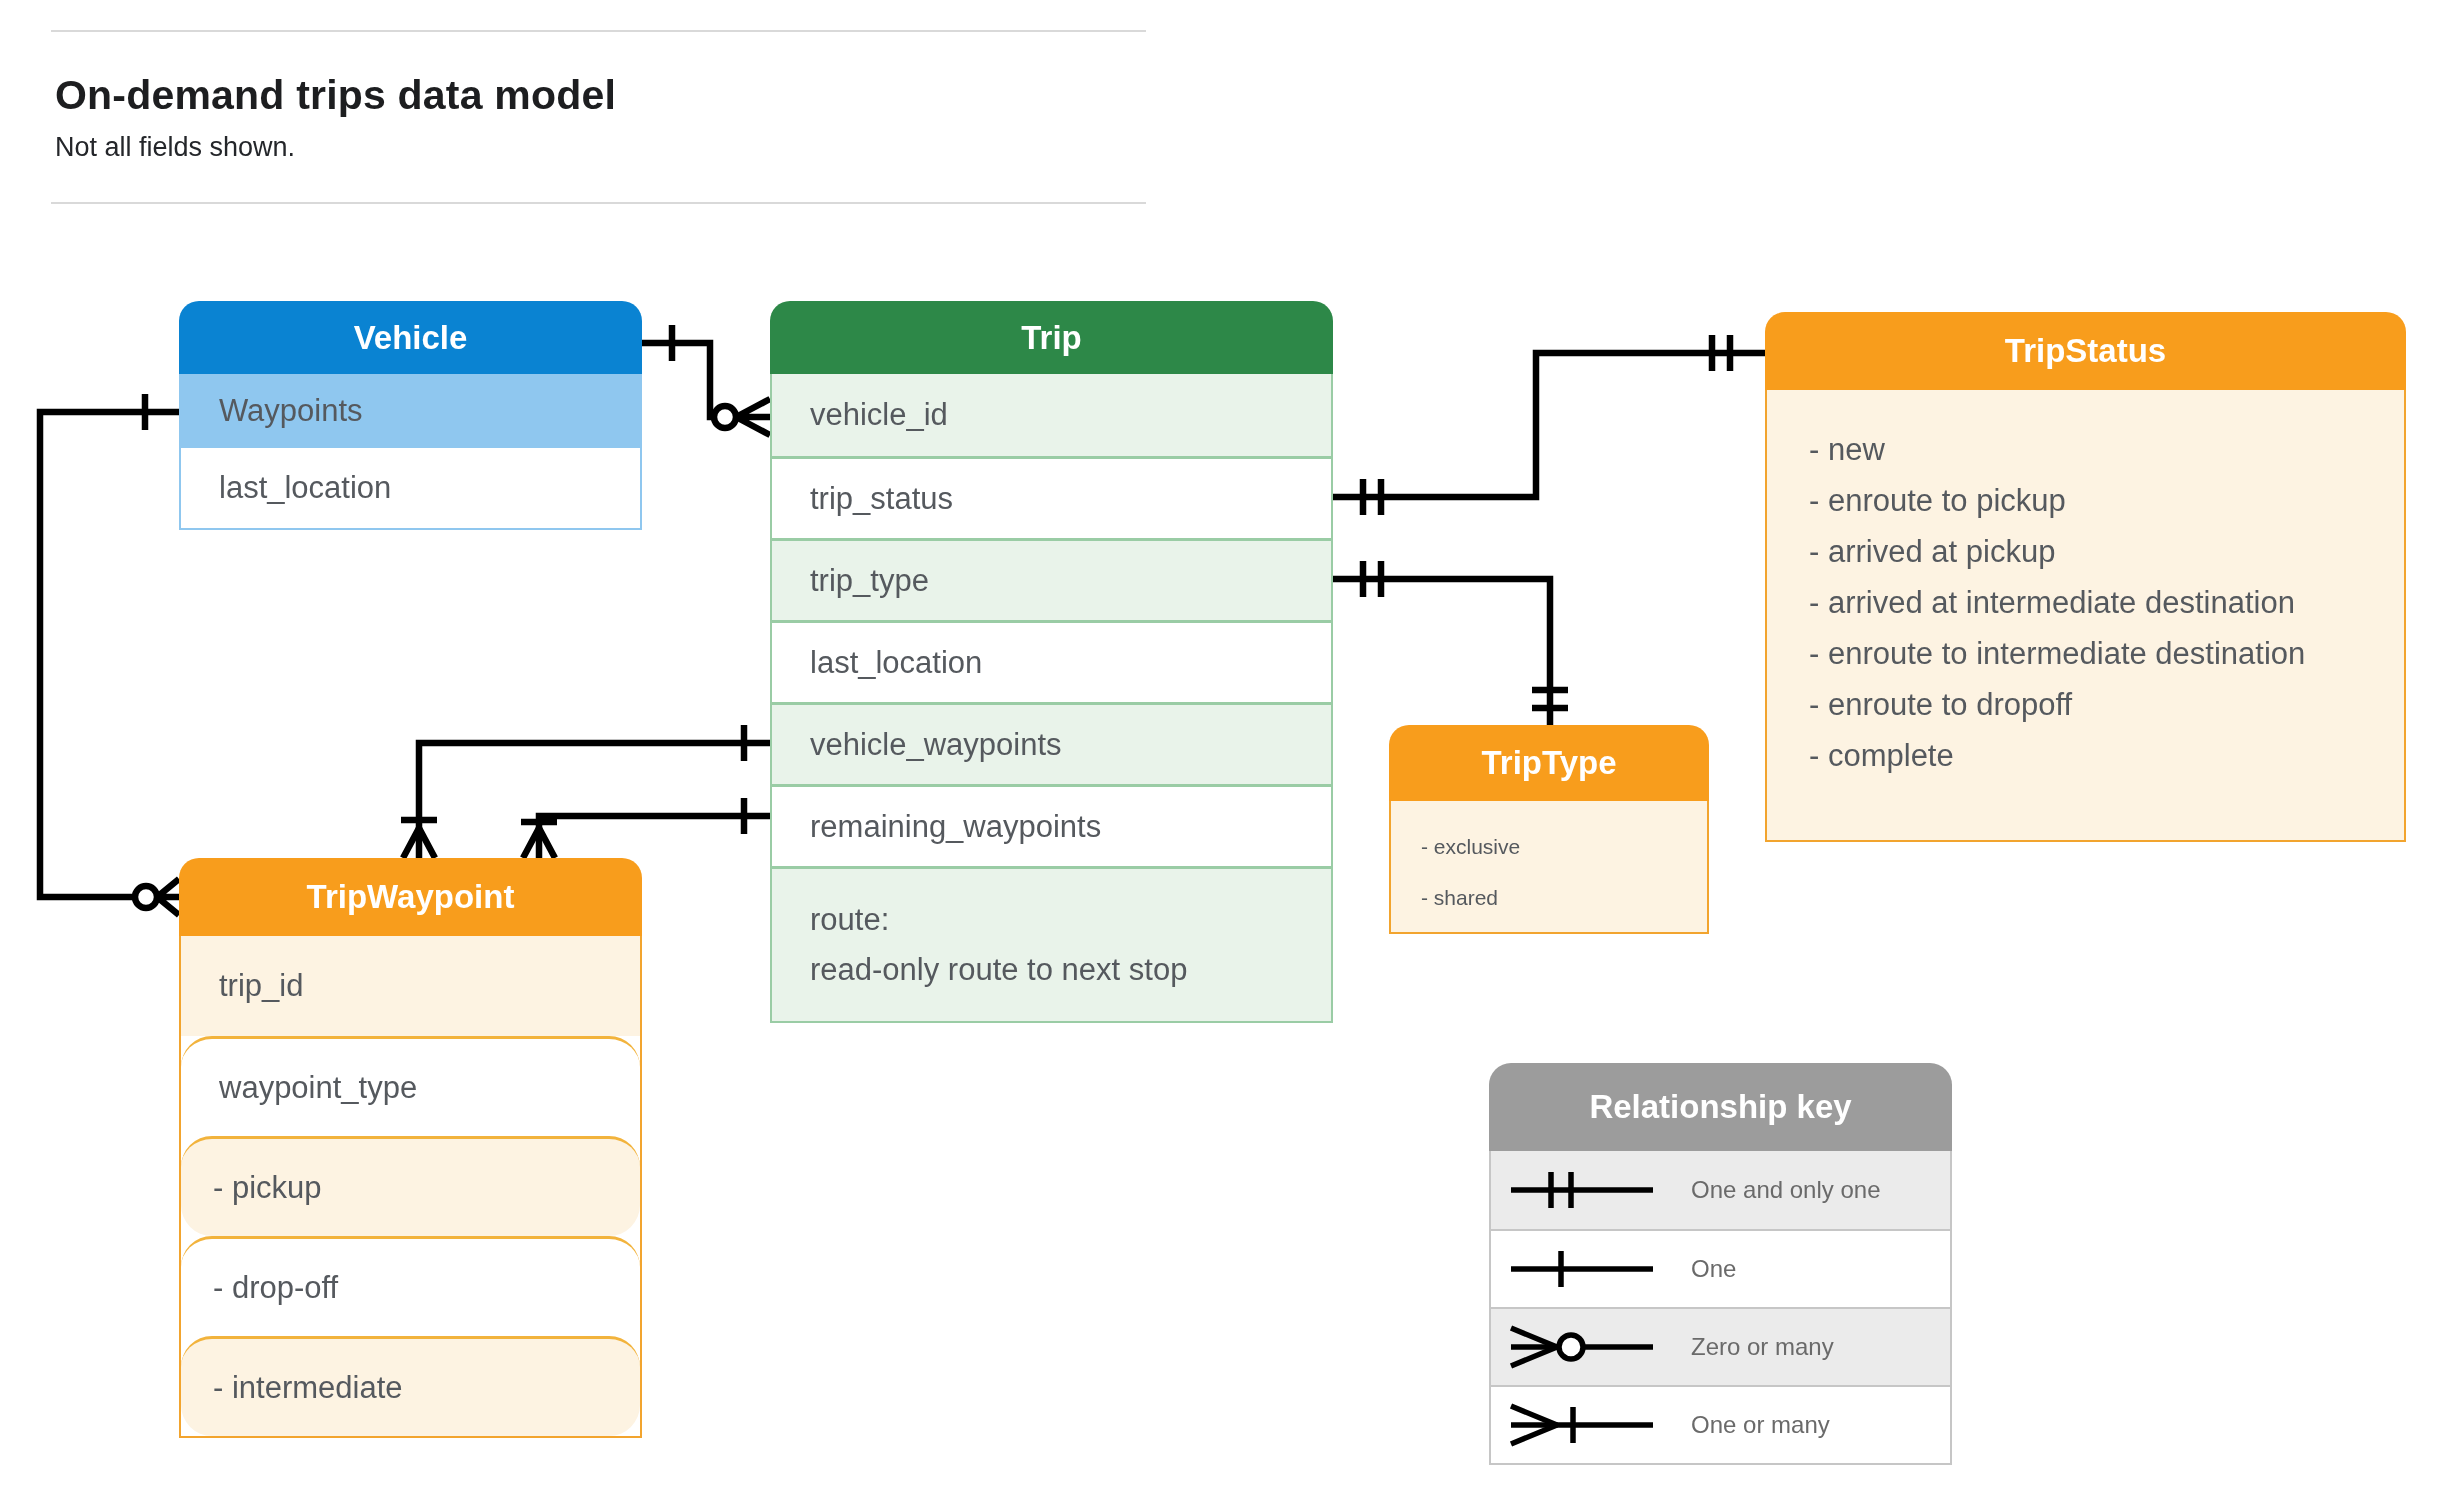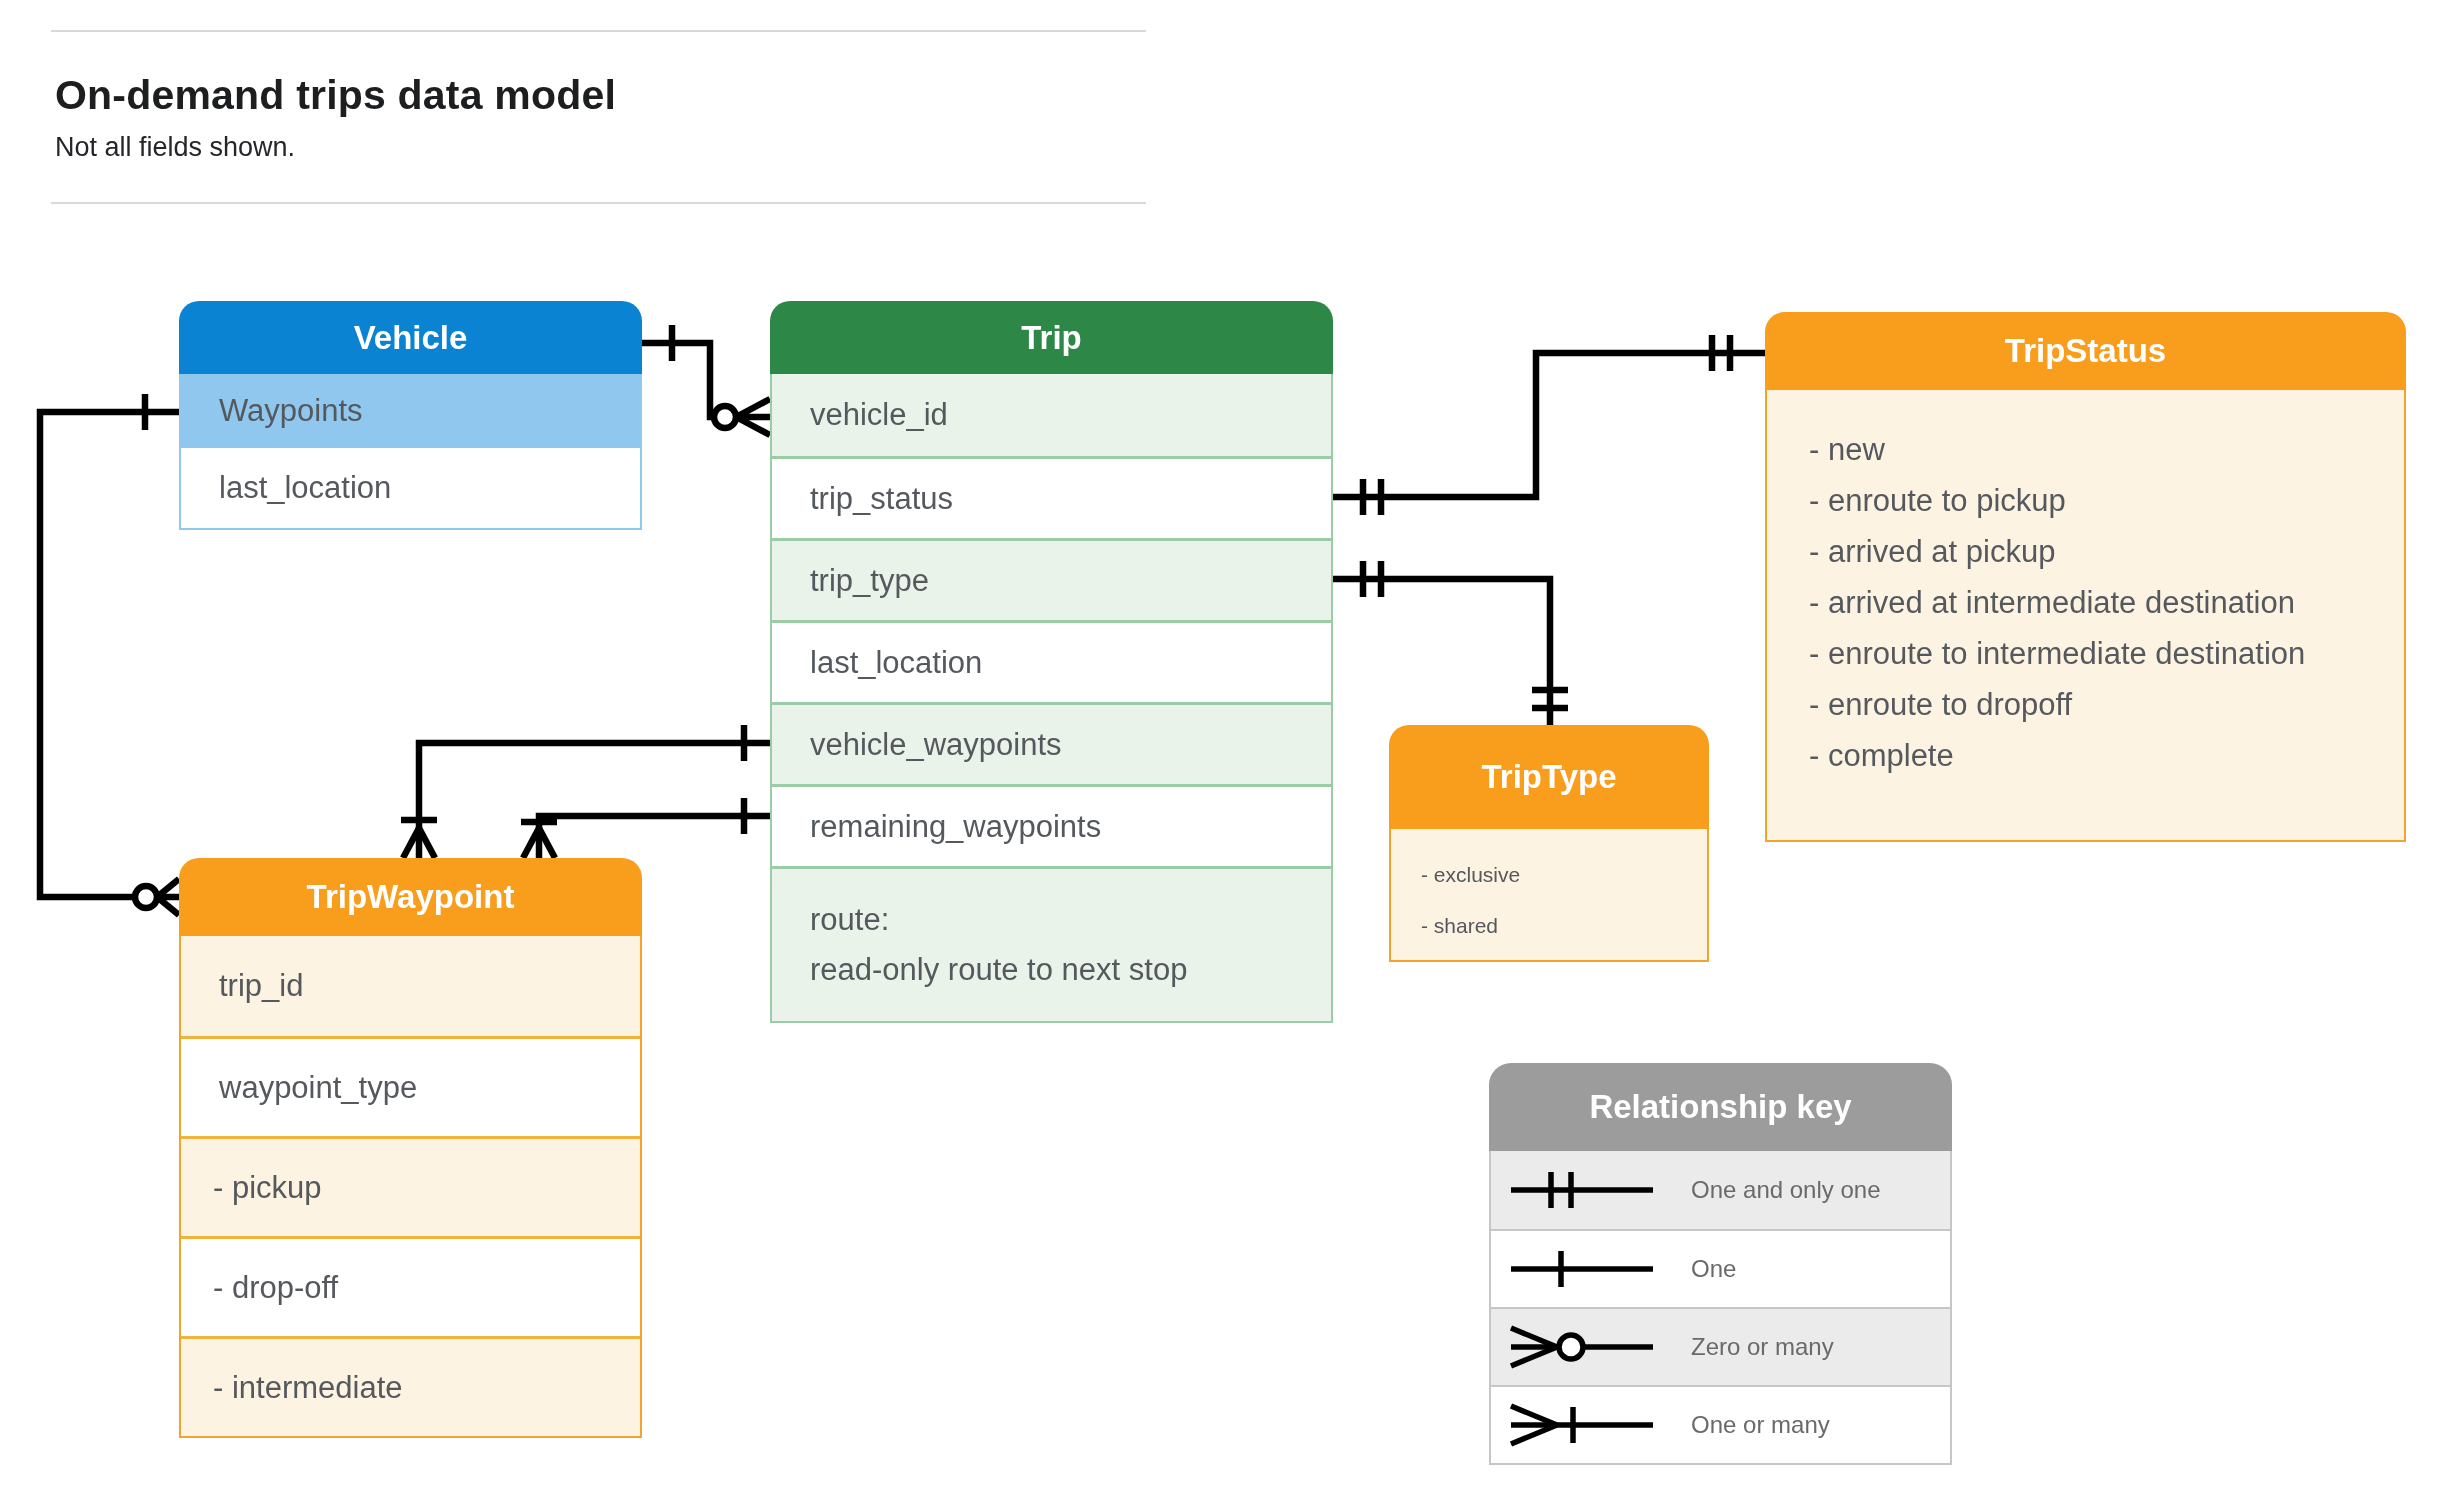--- a/index.html
+++ b/index.html
@@ -44,28 +44,28 @@
   .orange .ehead{background:#f89d1c;}
   .orange .ebody{border:2px solid #f2a42e;border-top:none;}
   .cream{background:#fdf3e2;}
 
   #e-tripstatus{left:1765px;top:312px;width:641px;}
   #e-tripstatus .ehead{height:78px;}
   #e-tripstatus .ebody{height:452px;padding:34px 36px 0 42px;}
   #e-tripstatus .eval{font-size:31px;color:#55595e;line-height:51px;}
 
   #e-triptype{left:1389px;top:725px;width:320px;}
-  #e-triptype .ehead{height:104px;}
+  #e-triptype .ehead{height:76px;}
   #e-triptype .ebody{height:133px;padding:20px 10px 0 30px;}
   #e-triptype .eval{font-size:21px;color:#55595e;line-height:51px;}
 
   #e-tripwaypoint{left:179px;top:858px;width:463px;}
   #e-tripwaypoint .ehead{height:78px;}
   #e-tripwaypoint .erow{height:100px;}
-  #e-tripwaypoint .erow + .erow{border-top:3px solid #f2b33c;}
+  #e-tripwaypoint .erow + .erow{border-top:3px solid #f2b33c;border-radius:31px;}
   #e-tripwaypoint .indent{padding-left:32px;}
 
   
   #legend{left:1489px;top:1063px;width:463px;}
   #legend .ehead{height:88px;background:#9c9c9c;border-radius:22px 22px 0 0;}
   #legend .ebody{border:2px solid #c6c6c6;border-top:none;}
   #legend .lrow{box-sizing:border-box;height:78px;display:flex;align-items:center;padding-left:16px;}
   #legend .lrow + .lrow{border-top:2px solid #c6c6c6;}
   #legend .lrow.alt{background:#ebebeb;}
   #legend .sym{width:150px;height:56px;flex:0 0 150px;}

